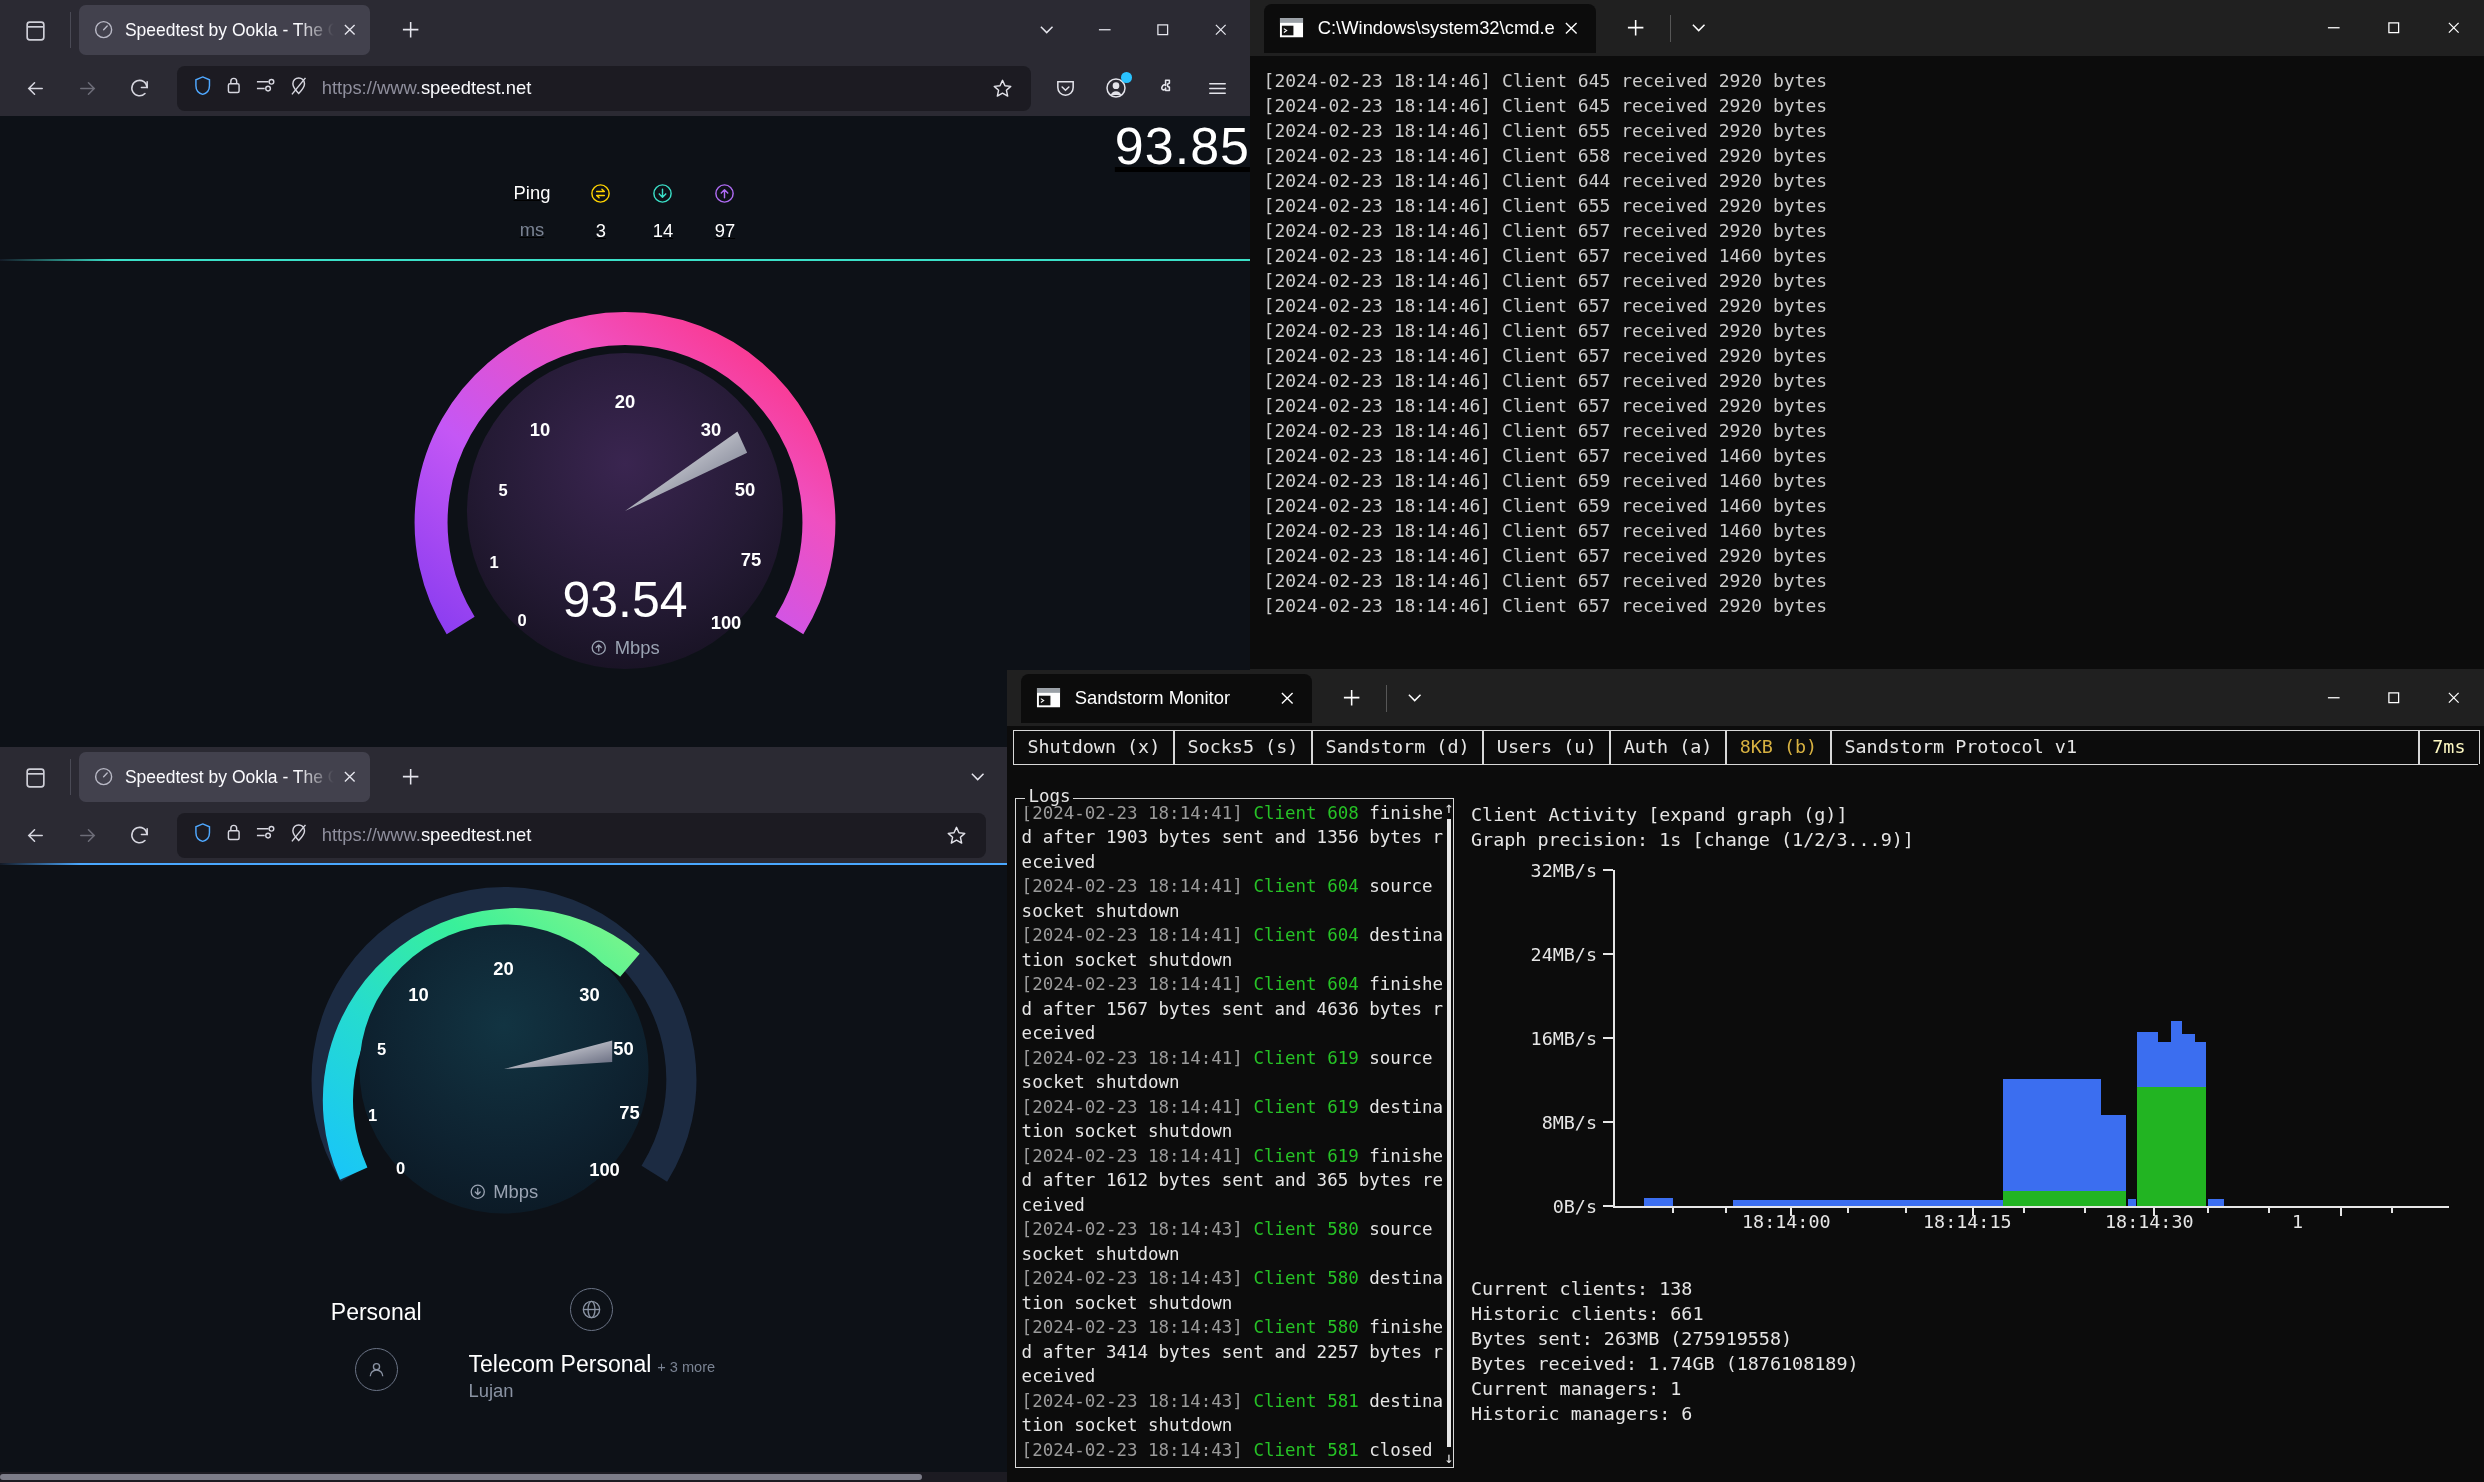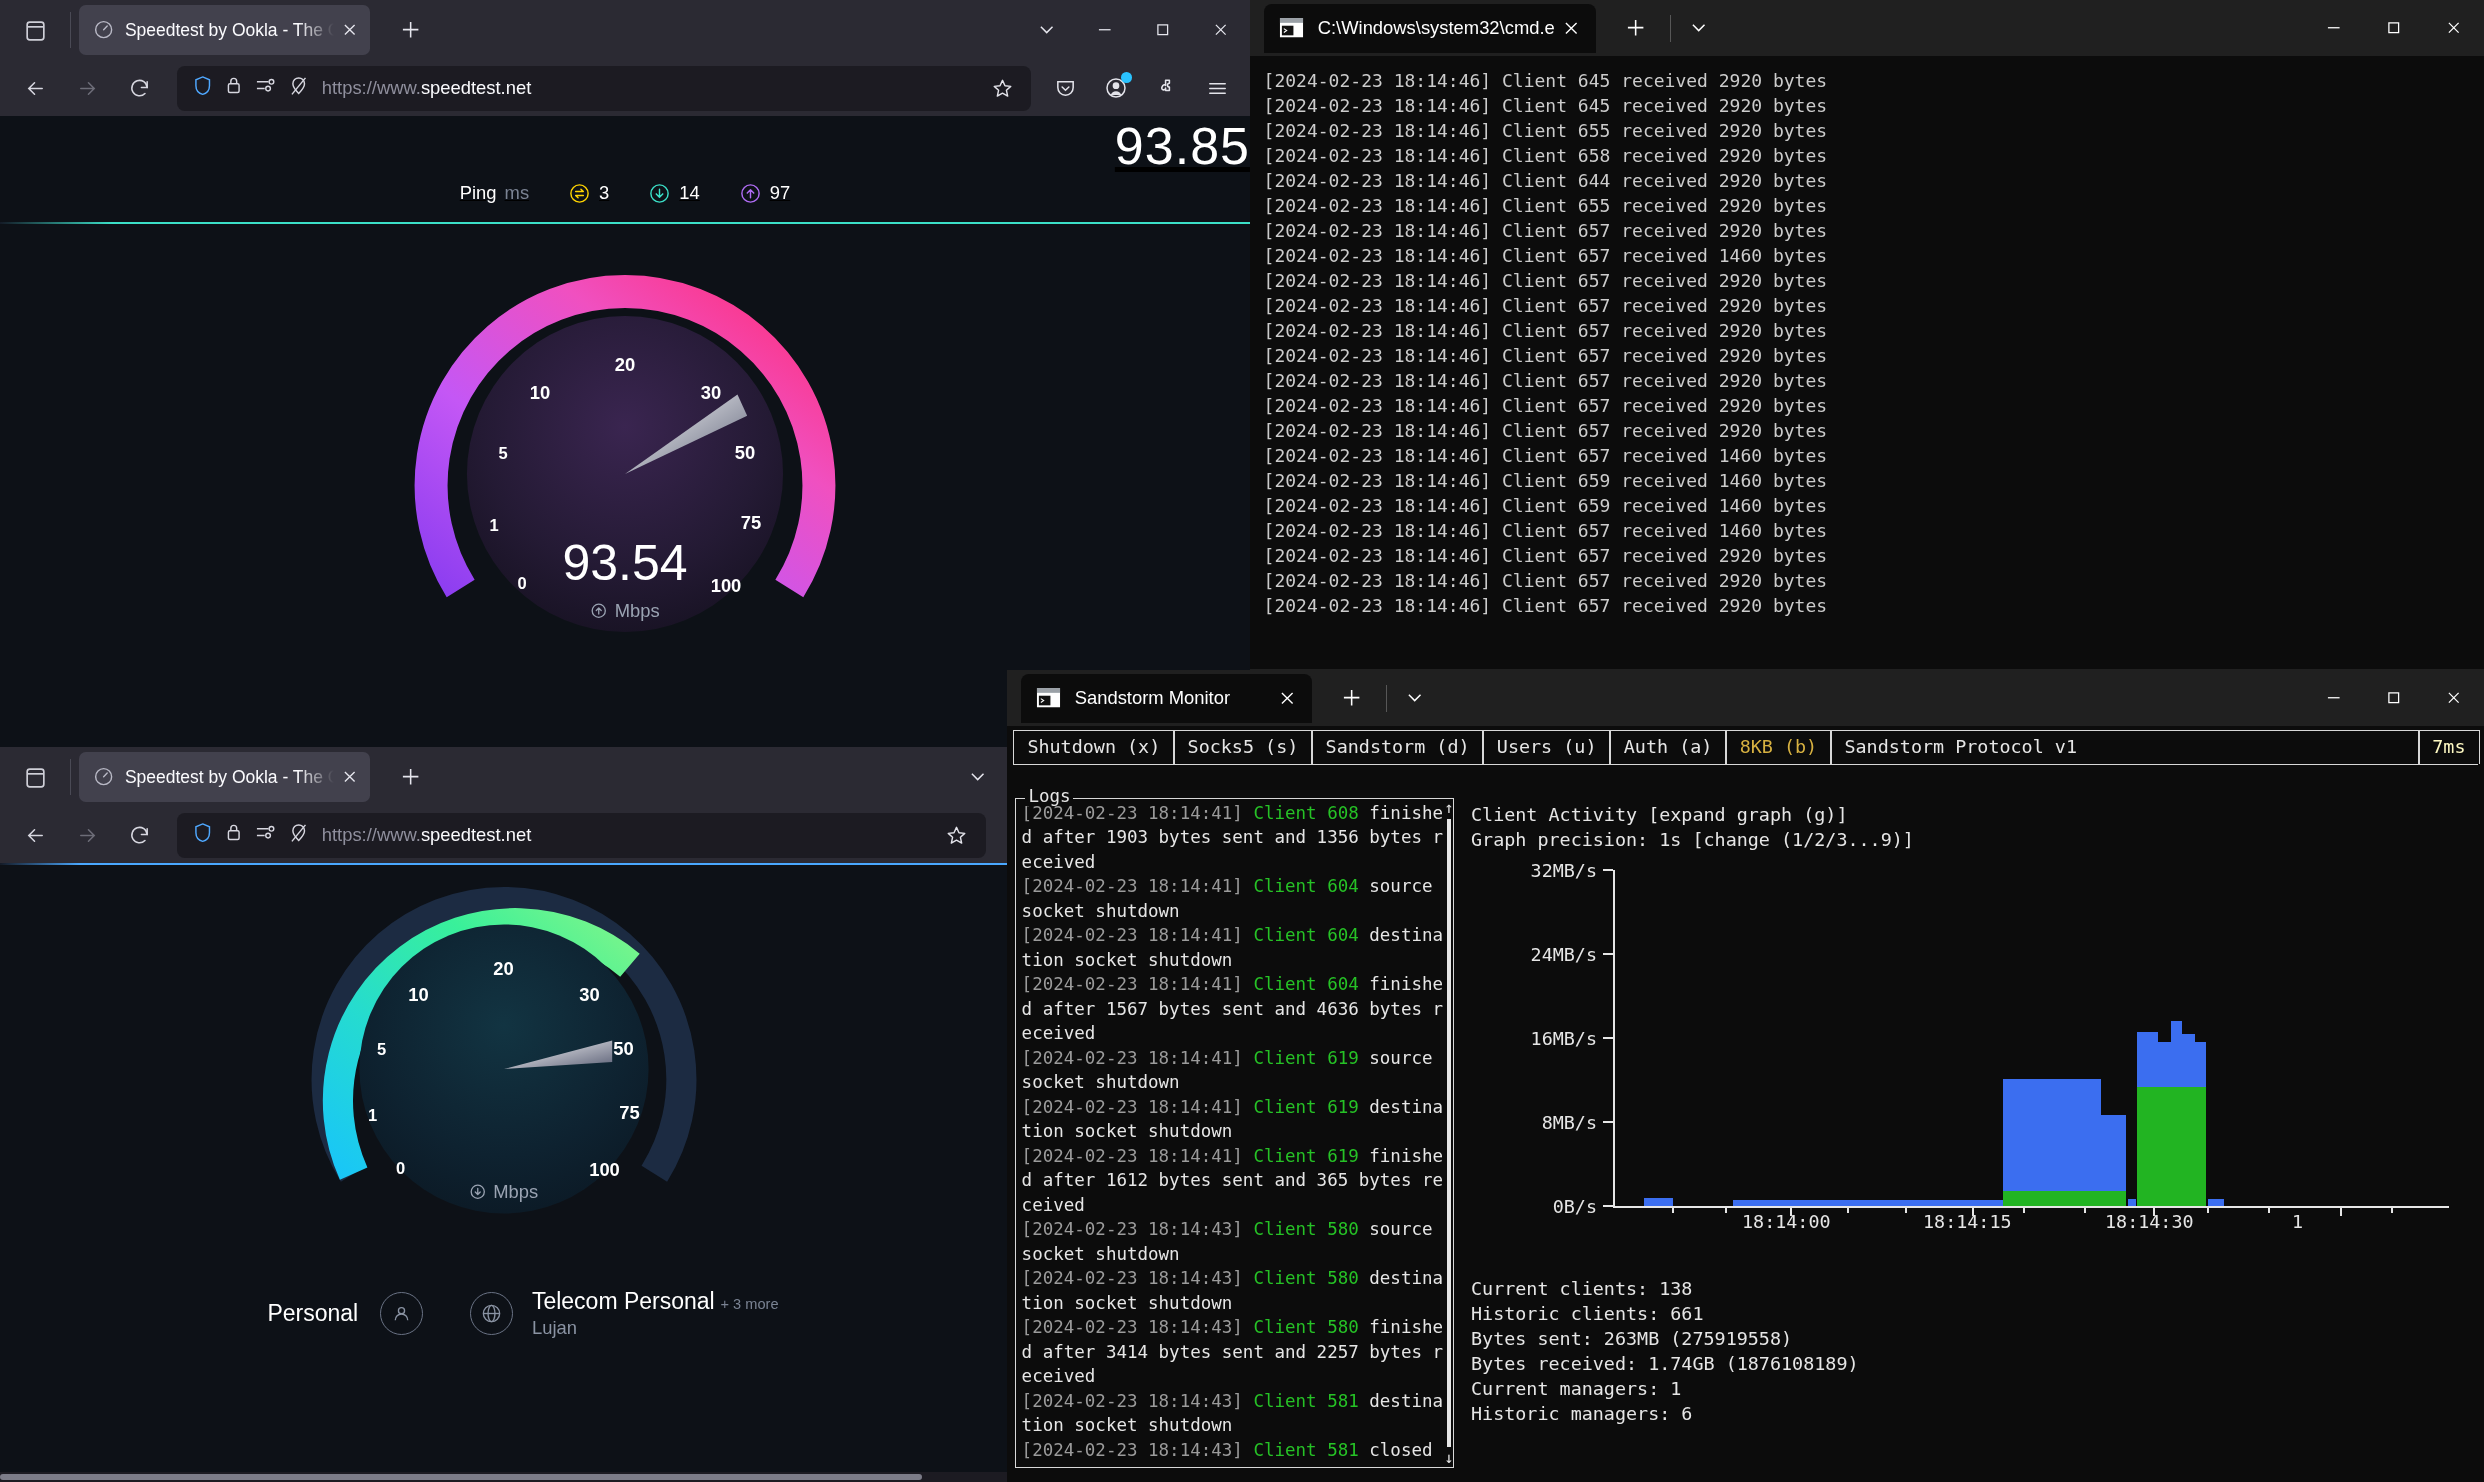--- a/index.html
+++ b/index.html
@@ -46,34 +46,34 @@
   .ff-toolicons { display: flex; align-items: center; gap: 5.8px; }
   .ff-tool { width: 45px; height: 45px; display: flex; align-items: center; justify-content: center; position: relative; }
   .ff-dot { position: absolute; top: 6.8px; right: 6.8px; width: 10.7px; height: 10.7px; border-radius: 50%; background: #2ac3ff; }
 
   .ff-content { background: #0d1117; position: relative; overflow: hidden; }
 
   
   .st-top { text-align: right; position: relative; text-decoration: underline; }
   .st-bignum { font-size: 52px; color: #fff; font-weight: 300; letter-spacing: 1px; }
   .st-metrics { display: flex; align-items: center; justify-content: center; gap: 39px; margin-top: 5.8px; font-size: 18.4px; }
-  .st-m { display: flex; align-items: center; gap: 8px; color: #fff; }
+  .st-m { display: flex; align-items: center; gap: 15px; color: #fff; flex-direction: column; }
   .st-m .lbl { color: #fff; }
   .st-m .unit { color: #7a8393; }
   .st-divider { height: 1.9px; background: linear-gradient(to right, #141a26 0%, #3be0c8 9%, #3be0c8 100%); margin-top: 17.5px; }
   .st-divider-blue { height: 1.9px; background: linear-gradient(to right, #141a26 0%, #4aa8ff 8%, #4aa8ff 100%); margin-top: 17.5px; }
 
   .gauge-wrap { position: relative; margin: 0 auto; }
   .gauge-num { position: absolute; width: 100%; text-align: center; color: #fff; font-weight: 300; }
   .gauge-unit { position: absolute; width: 100%; text-align: center; color: #9aa3b2; font-size: 18.4px; display: flex; align-items: center; justify-content: center; gap: 6.8px; }
   .tick { position: absolute; color: #fff; font-weight: 700; font-size: 18.4px; transform: translate(-50%,-50%); }
   .tick.sm { font-size: 16.5px; }
 
   .st-footer { display: flex; align-items: center; justify-content: center; gap: 0; }
-  .st-prov { display: flex; align-items: center; }
+  .st-prov { display: flex; align-items: center; flex-direction: column; }
   .st-circle { width: 43px; height: 43px; border-radius: 50%; border: 1.5px solid #6a7385; display: flex; align-items: center; justify-content: center; }
   .st-isp-name { color: #fff; font-size: 23px; }
   .st-isp-more { color: #7a8393; font-size: 14.6px; margin-left: 5.8px; }
   .st-isp-sub { color: #8a93a3; font-size: 18.4px; }
 
   .scrollbar-h { position: absolute; left: 0; right: 0; bottom: 0; height: 9.7px; background: #1c1b22; }
   .scrollbar-h i { position: absolute; left: 0; top: 1.9px; height: 5.8px; background: #7c7c88; border-radius: 2.9px; display: block; }
 
   
   .term-window { position: absolute; background: #202020; overflow: hidden; }

